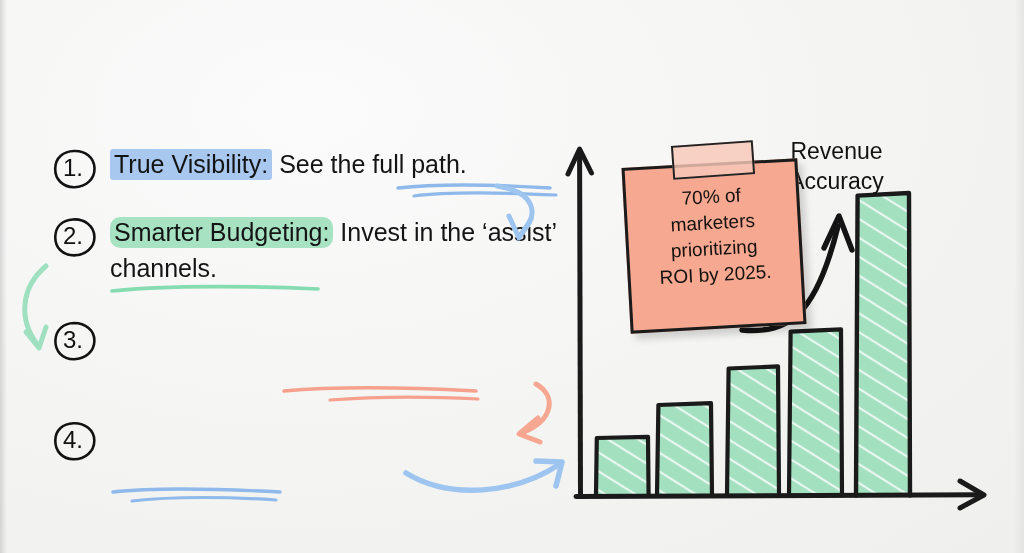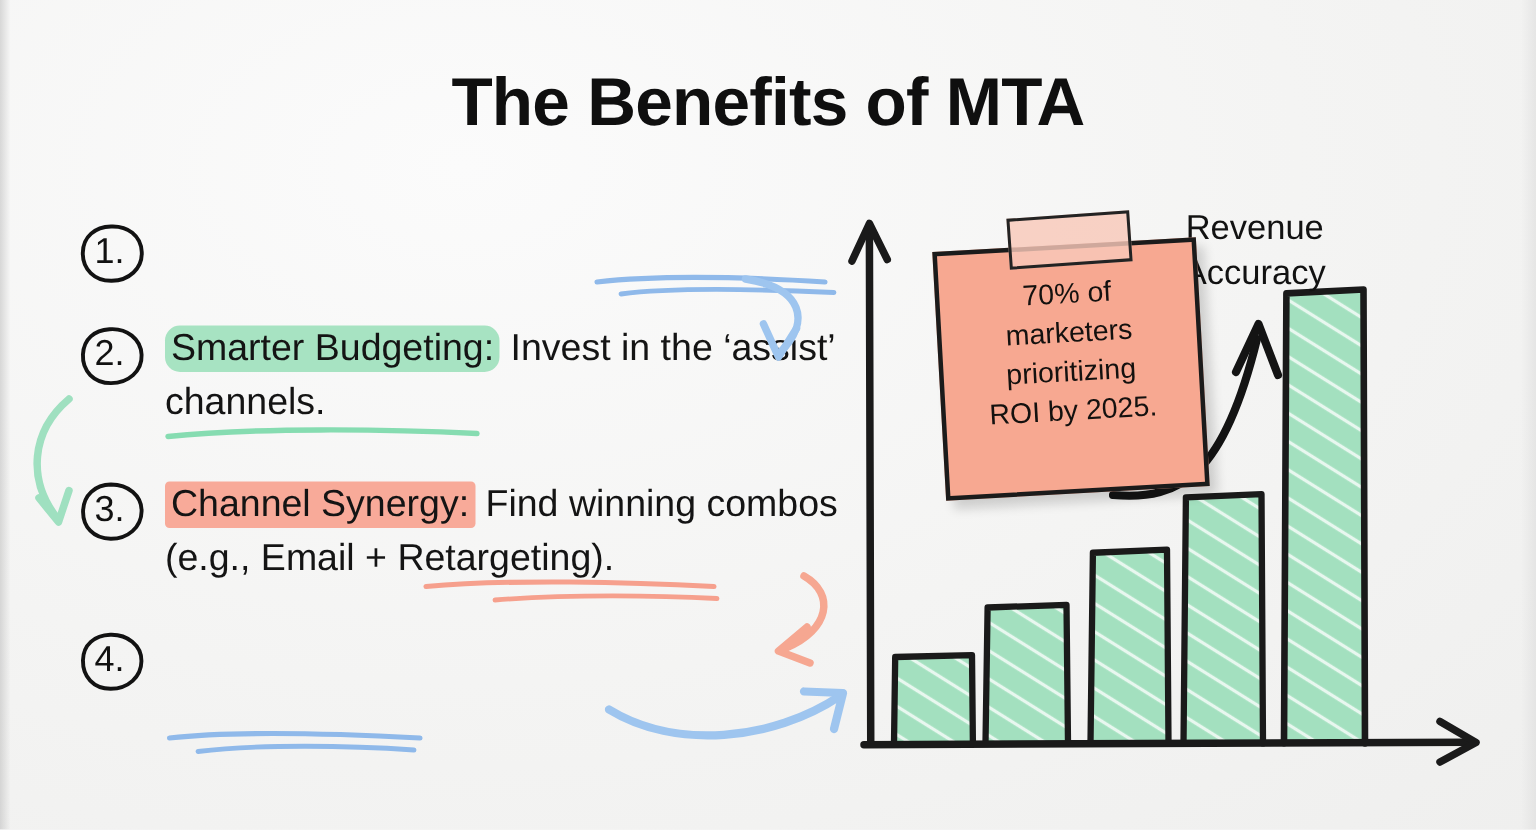--- a/index.html
+++ b/index.html
@@ -89,30 +89,32 @@
   #ra-label{
     position:absolute;left:769px;top:136px;width:135px;
     text-align:center;font-size:23px;line-height:30px;color:#121212;
   }
 </style>
 </head>
 <body>
 
 <div id="board">
 
-  <div id="title">The Benefits of MTA</div>
 
   <div id="list">
 
     <div class="item" style="height:42px;">
       <div class="num">
         <svg width="46" height="42" viewBox="0 0 46 42">
           <path d="M22 3 C33 2.5 42 9 42.5 20 C43 31 34 39 22.5 39.2 C11 39.4 3 31.5 3.2 20.5 C3.4 9.5 11.5 3.3 22 3 Z" fill="none" stroke="#121212" stroke-width="2.6" stroke-linecap="round"></path>
         </svg>
         <span>1.</span>
+      </div>
+      <div class="body">
+        <span class="hl hl-blue">True Visibility:</span><span> See the full path.</span>
       </div>
       <svg class="uline" style="left:340px;top:34px;" width="170" height="22" viewBox="0 0 170 22">
         <path d="M6 8 C50 3 110 5 158 8" fill="none" stroke="#8fb9ea" stroke-width="3.4" stroke-linecap="round"></path>
         <path d="M22 16 C60 11 120 13 164 15" fill="none" stroke="#8fb9ea" stroke-width="3.2" stroke-linecap="round"></path>
       </svg>
     </div>
 
     <div class="item" style="height:78px;margin-top:26px;">
       <div class="num">
         <svg width="46" height="42" viewBox="0 0 46 42">
@@ -127,23 +129,20 @@
         <path d="M4 9 C60 3 150 4 210 7" fill="none" stroke="#86dcb1" stroke-width="3.6" stroke-linecap="round"></path>
       </svg>
     </div>
 
     <div class="item" style="height:78px;margin-top:26px;">
       <div class="num">
         <svg width="46" height="42" viewBox="0 0 46 42">
           <path d="M22 3 C33.4 3 42.6 10.4 42.4 20.8 C42.2 31.6 33.2 39.3 21.8 39.2 C10.4 39.1 3 31.2 3.4 20.4 C3.8 10 11.4 3.2 22 3 Z" fill="none" stroke="#121212" stroke-width="2.6" stroke-linecap="round"></path>
         </svg>
         <span>3.</span>
-      </div>
-      <div class="body">
-        <span class="hl hl-red">Channel Synergy:</span><span> Find winning combos (e.g., Email + Retargeting).</span>
       </div>
       <svg class="uline" style="left:228px;top:66px;" width="200" height="22" viewBox="0 0 200 22">
         <path d="M4 7 C60 2 140 4 196 7" fill="none" stroke="#f6a08d" stroke-width="3.4" stroke-linecap="round"></path>
         <path d="M50 16 C100 12 160 13 198 15" fill="none" stroke="#f6a08d" stroke-width="3.2" stroke-linecap="round"></path>
       </svg>
     </div>
 
     <div class="item" style="height:78px;margin-top:22px;">
       <div class="num">
         <svg width="46" height="42" viewBox="0 0 46 42">

